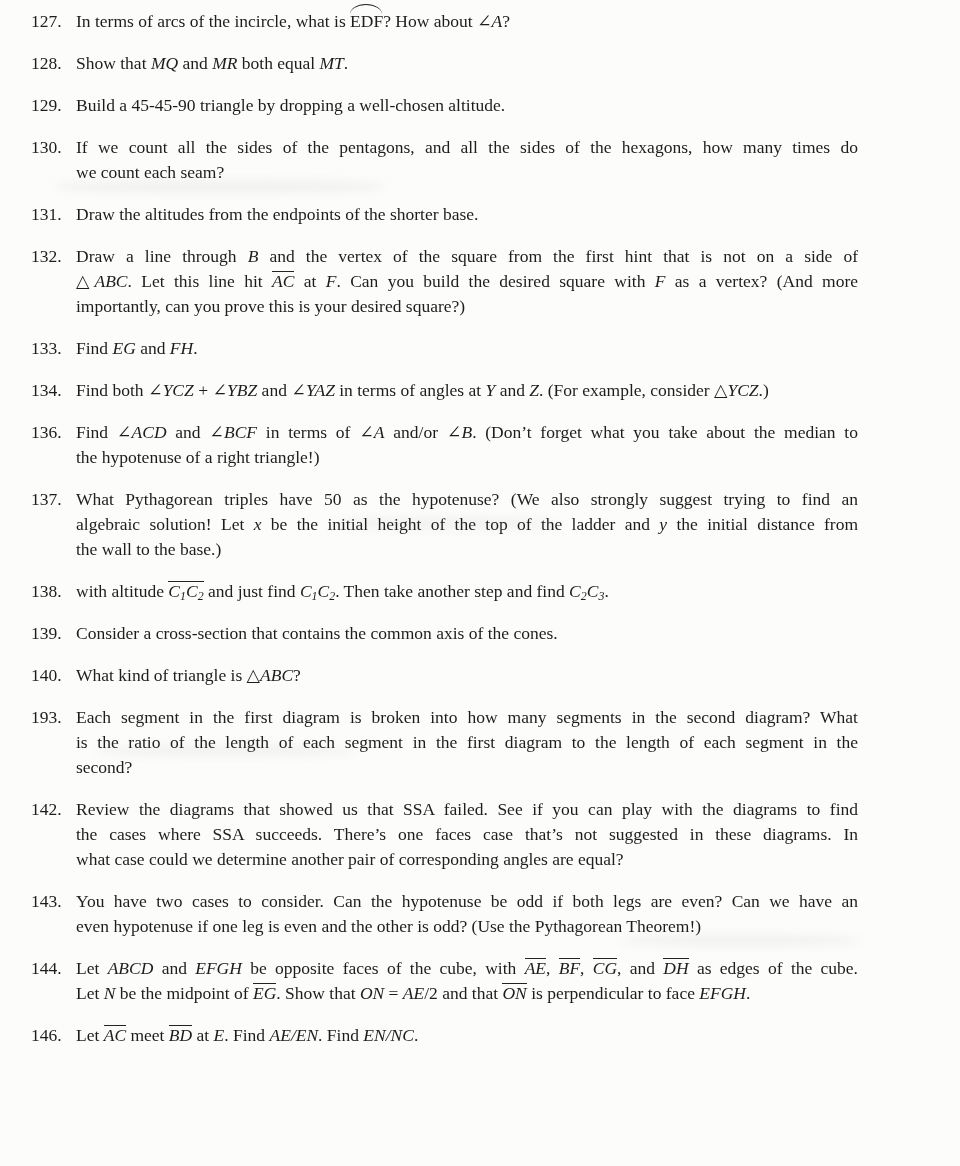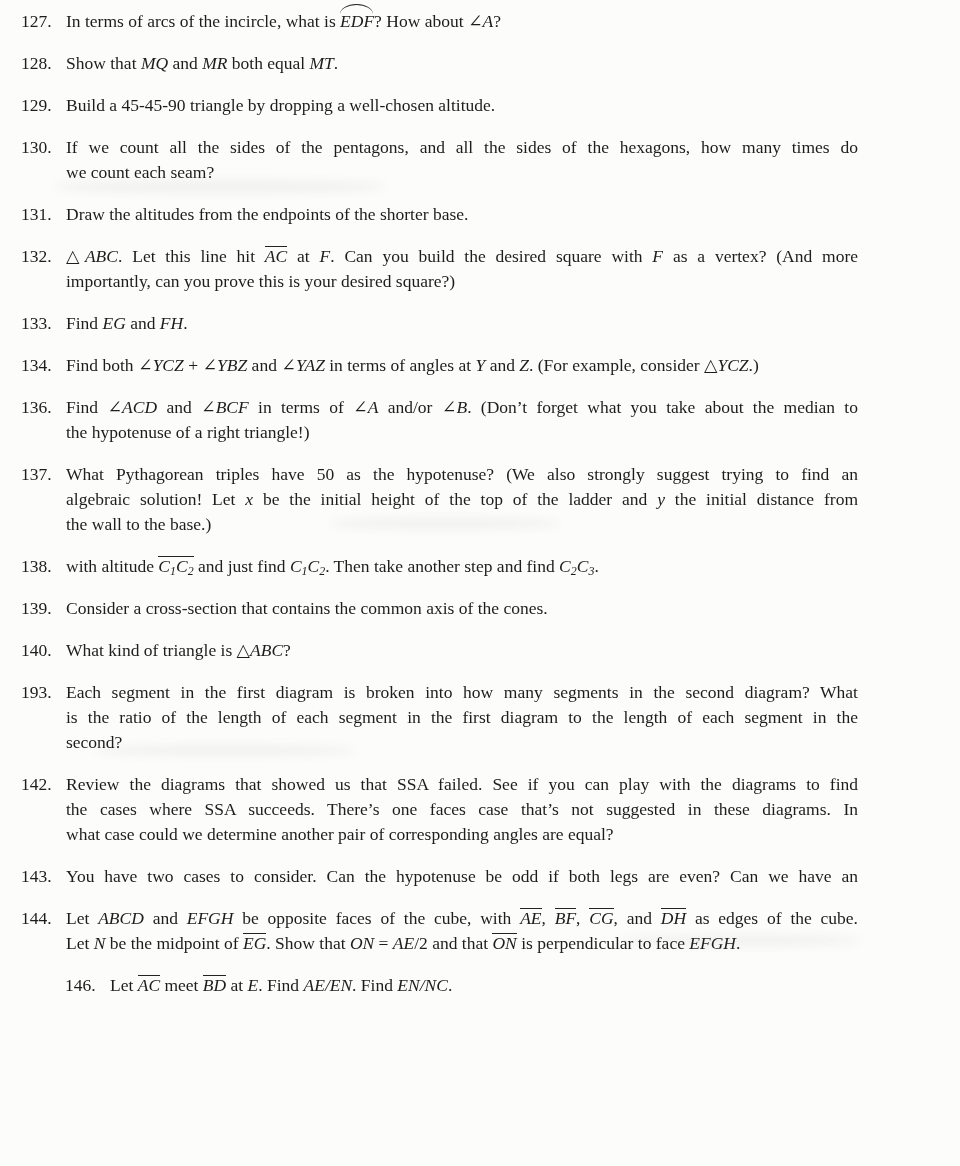--- a/index.html
+++ b/index.html
@@ -12,30 +12,30 @@
   }
   body {
     font-family: "Liberation Serif", "DejaVu Serif", serif;
     color: #1d1d1d;
     position: relative;
   }
   .page {
     box-sizing: border-box;
     width: 880px;
     height: 1166px;
-    padding: 9px 22px 0 21px;
+    padding: 9px 22px 0 31px;
     position: relative;
   }
   .hint {
     display: flex;
     font-size: 17.5px;
     line-height: 25px;
     margin-bottom: 17px;
   }
-  .hint:last-child { margin-bottom: 0; margin-left: 44px; }
+  .hint:last-child { margin-bottom: 0; }
   .num {
     flex: 0 0 45px;
     text-align: left;
   }
   .body {
     flex: 1 1 auto;
     min-width: 0;
   }
   
   .jl {
@@ -50,21 +50,20 @@
   .ov {
     font-style: italic;
     display: inline-block;
     line-height: 1.02;
     border-top: 1.5px solid #222;
     padding-top: 1px;
     margin-top: -3px;
   }
   
   .arc {
-    font-style: italic;
     position: relative;
     display: inline-block;
   }
   .arc::before {
     content: "";
     position: absolute;
     left: 0px;
     right: 1px;
     top: -5px;
     height: 9px;
@@ -126,20 +125,21 @@
       </div>
       <div class="hint">
         <span class="num">131.</span>
         <div class="body">
           <div class="ll"><span>Draw the altitudes from the endpoints of the shorter base.</span></div>
         </div>
       </div>
       <div class="hint">
         <span class="num">132.</span>
         <div class="body">
+          <div class="jl"><span>Draw a line through </span><span class="it">B</span><span> and the vertex of the square from the first hint that is not on a side of</span></div>
           <div class="jl"><span>△</span><span class="it">ABC</span><span>. Let this line hit </span><span class="ov">AC</span><span> at </span><span class="it">F</span><span>. Can you build the desired square with </span><span class="it">F</span><span> as a vertex? (And more</span></div>
           <div class="ll"><span>importantly, can you prove this is your desired square?)</span></div>
         </div>
       </div>
       <div class="hint">
         <span class="num">133.</span>
         <div class="body">
           <div class="ll"><span>Find </span><span class="it">EG</span><span> and </span><span class="it">FH</span><span>.</span></div>
         </div>
       </div>
@@ -195,20 +195,21 @@
         <div class="body">
           <div class="jl"><span>Review the diagrams that showed us that SSA failed. See if you can play with the diagrams to find</span></div>
           <div class="jl"><span>the cases where SSA succeeds. There’s one faces case that’s not suggested in these diagrams. In</span></div>
           <div class="ll"><span>what case could we determine another pair of corresponding angles are equal?</span></div>
         </div>
       </div>
       <div class="hint">
         <span class="num">143.</span>
         <div class="body">
           <div class="jl"><span>You have two cases to consider. Can the hypotenuse be odd if both legs are even? Can we have an</span></div>
+          <div class="ll"><span>even hypotenuse if one leg is even and the other is odd? (Use the Pythagorean Theorem!)</span></div>
         </div>
       </div>
       <div class="hint">
         <span class="num">144.</span>
         <div class="body">
           <div class="jl"><span>Let </span><span class="it">ABCD</span><span> and </span><span class="it">EFGH</span><span> be opposite faces of the cube, with </span><span class="ov">AE</span><span>, </span><span class="ov">BF</span><span>, </span><span class="ov">CG</span><span>, and </span><span class="ov">DH</span><span> as edges of the cube.</span></div>
           <div class="ll"><span>Let </span><span class="it">N</span><span> be the midpoint of </span><span class="ov">EG</span><span>. Show that </span><span class="it">ON</span><span> = </span><span class="it">AE</span><span>/2 and that </span><span class="ov">ON</span><span> is perpendicular to face </span><span class="it">EFGH</span><span>.</span></div>
         </div>
       </div>
       <div class="hint">

